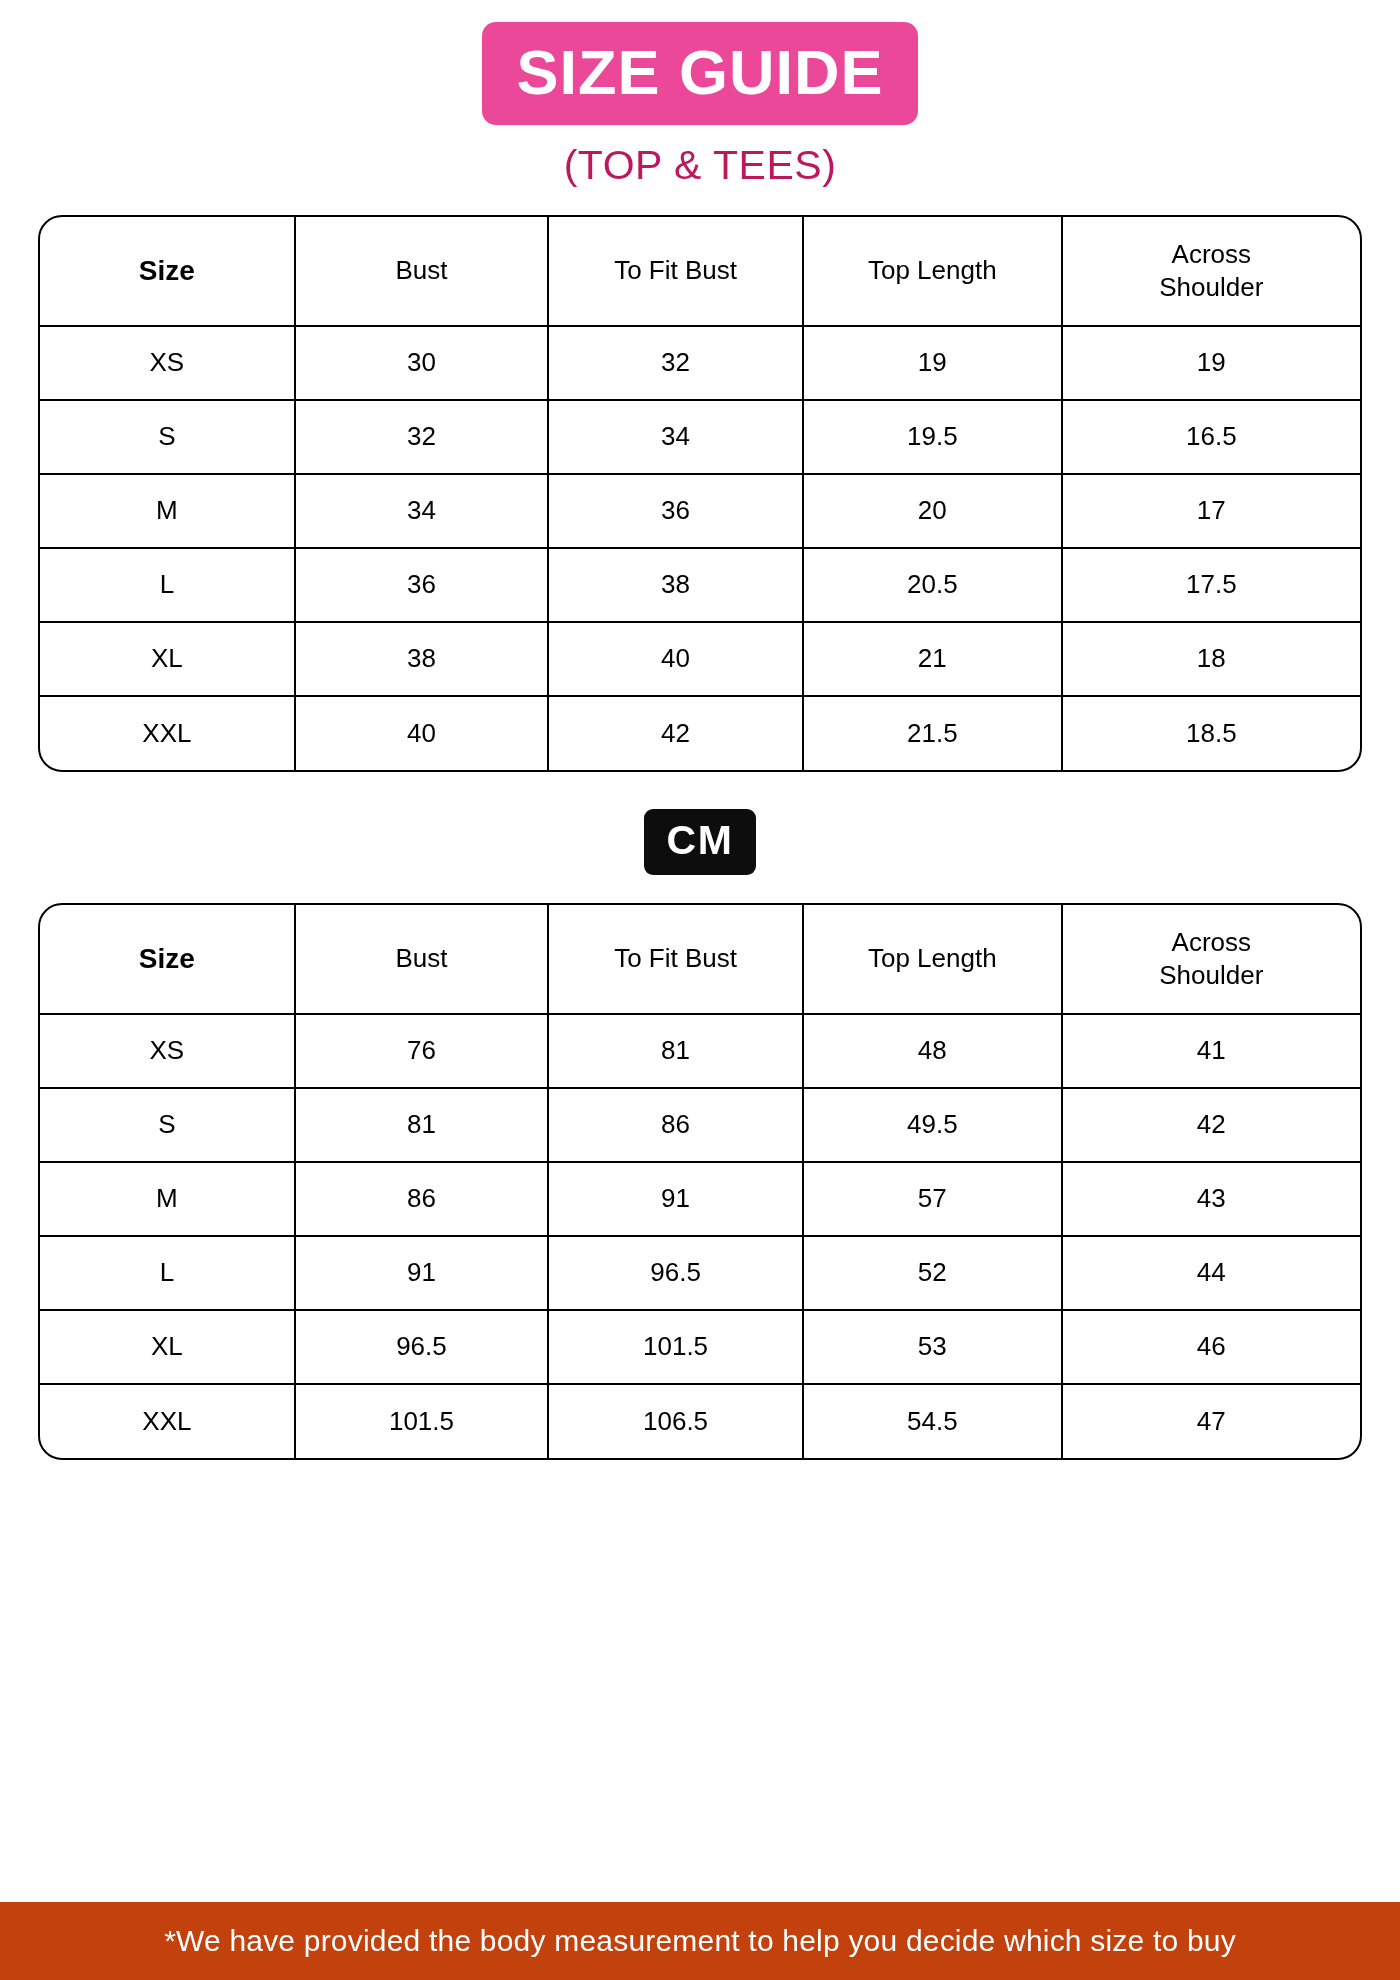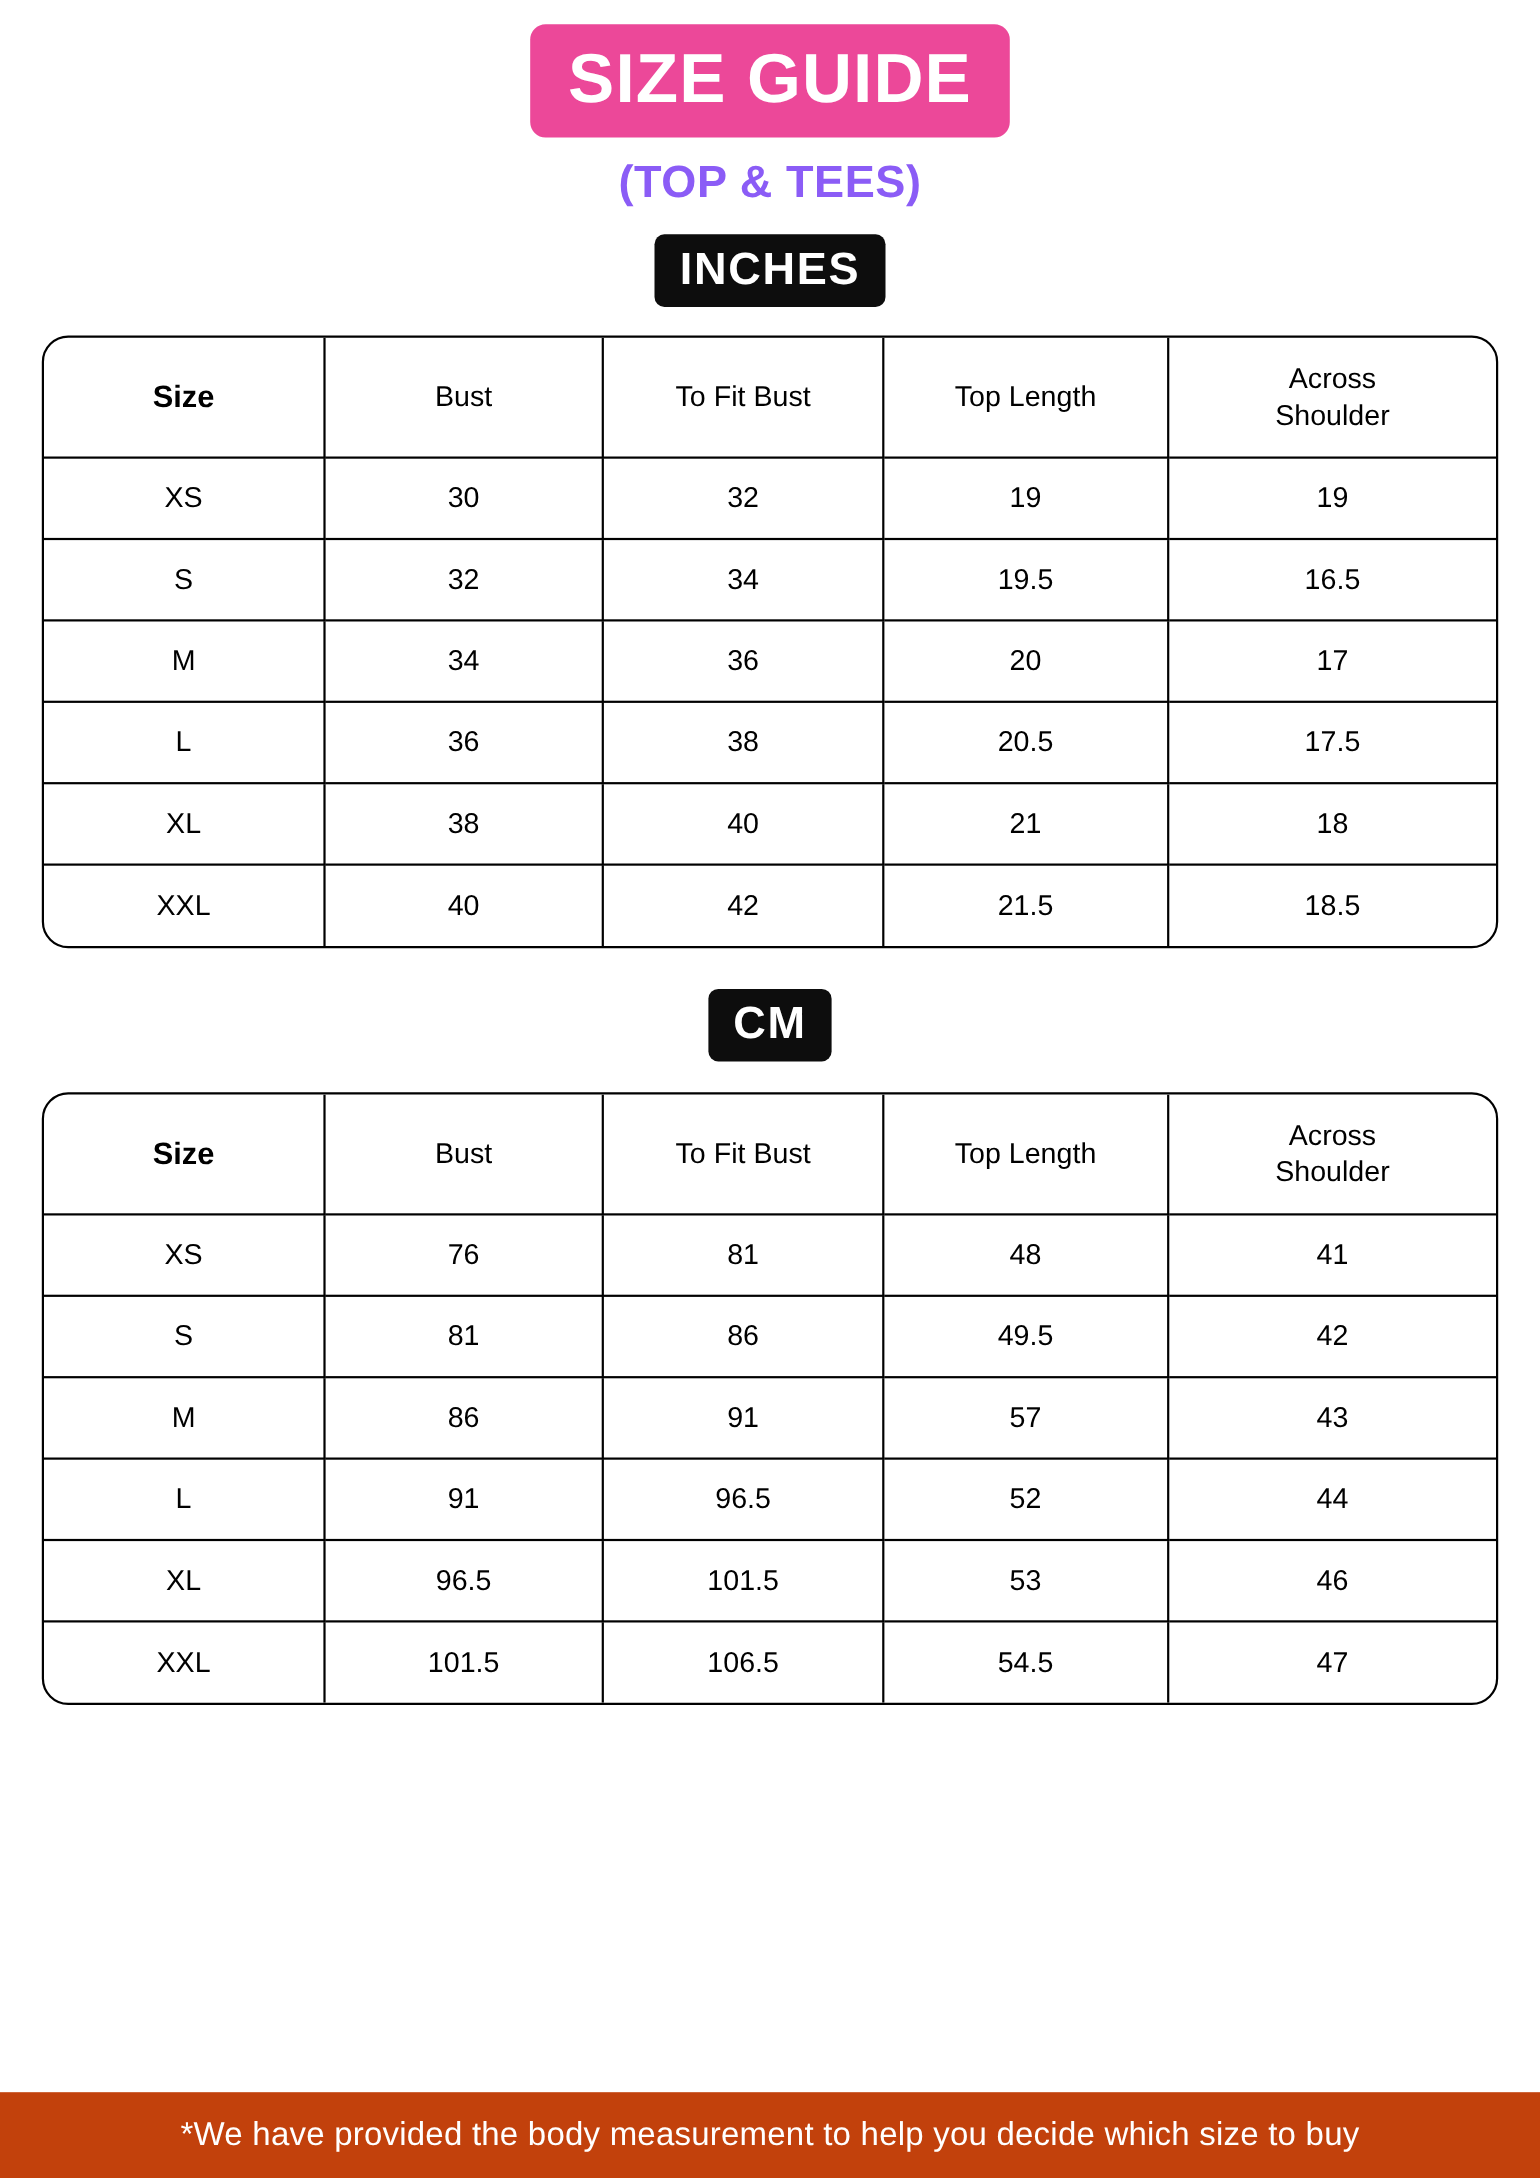--- a/index.html
+++ b/index.html
@@ -31,24 +31,24 @@
     font-size: 63px;
     font-weight: bold;
     letter-spacing: 1px;
     line-height: 1;
     padding: 19px 34px 21px 34px;
     border-radius: 14px;
   }
   .subtitle {
     text-align: center;
     font-size: 41px;
-    font-weight: bold;
+    font-weight: normal;
     letter-spacing: 0.5px;
     margin-top: 17px;
-    color: #8b5cf6;
+    color: #be185d;
   }
 
   .unit-wrap {
     width: 100%;
     text-align: center;
   }
   .unit-wrap.inches { margin-top: 24px; }
   .unit-wrap.cm { margin-top: 37px; }
   .unit-badge {
     display: inline-block;
@@ -121,23 +121,20 @@
 </head>
 <body>
 
 <div class="page">
 
   <div class="title-wrap">
     <span class="title-badge">SIZE GUIDE</span>
   </div>
   <div class="subtitle">(TOP &amp; TEES)</div>
 
-  <div class="unit-wrap inches">
-    <span class="unit-badge">INCHES</span>
-  </div>
 
   <div class="table-wrap inches">
     <table class="size-table">
       <colgroup>
         <col class="c-size">
           <col class="c-bust">
           <col class="c-fit">
           <col class="c-len">
           <col class="c-sh">
       </colgroup>

